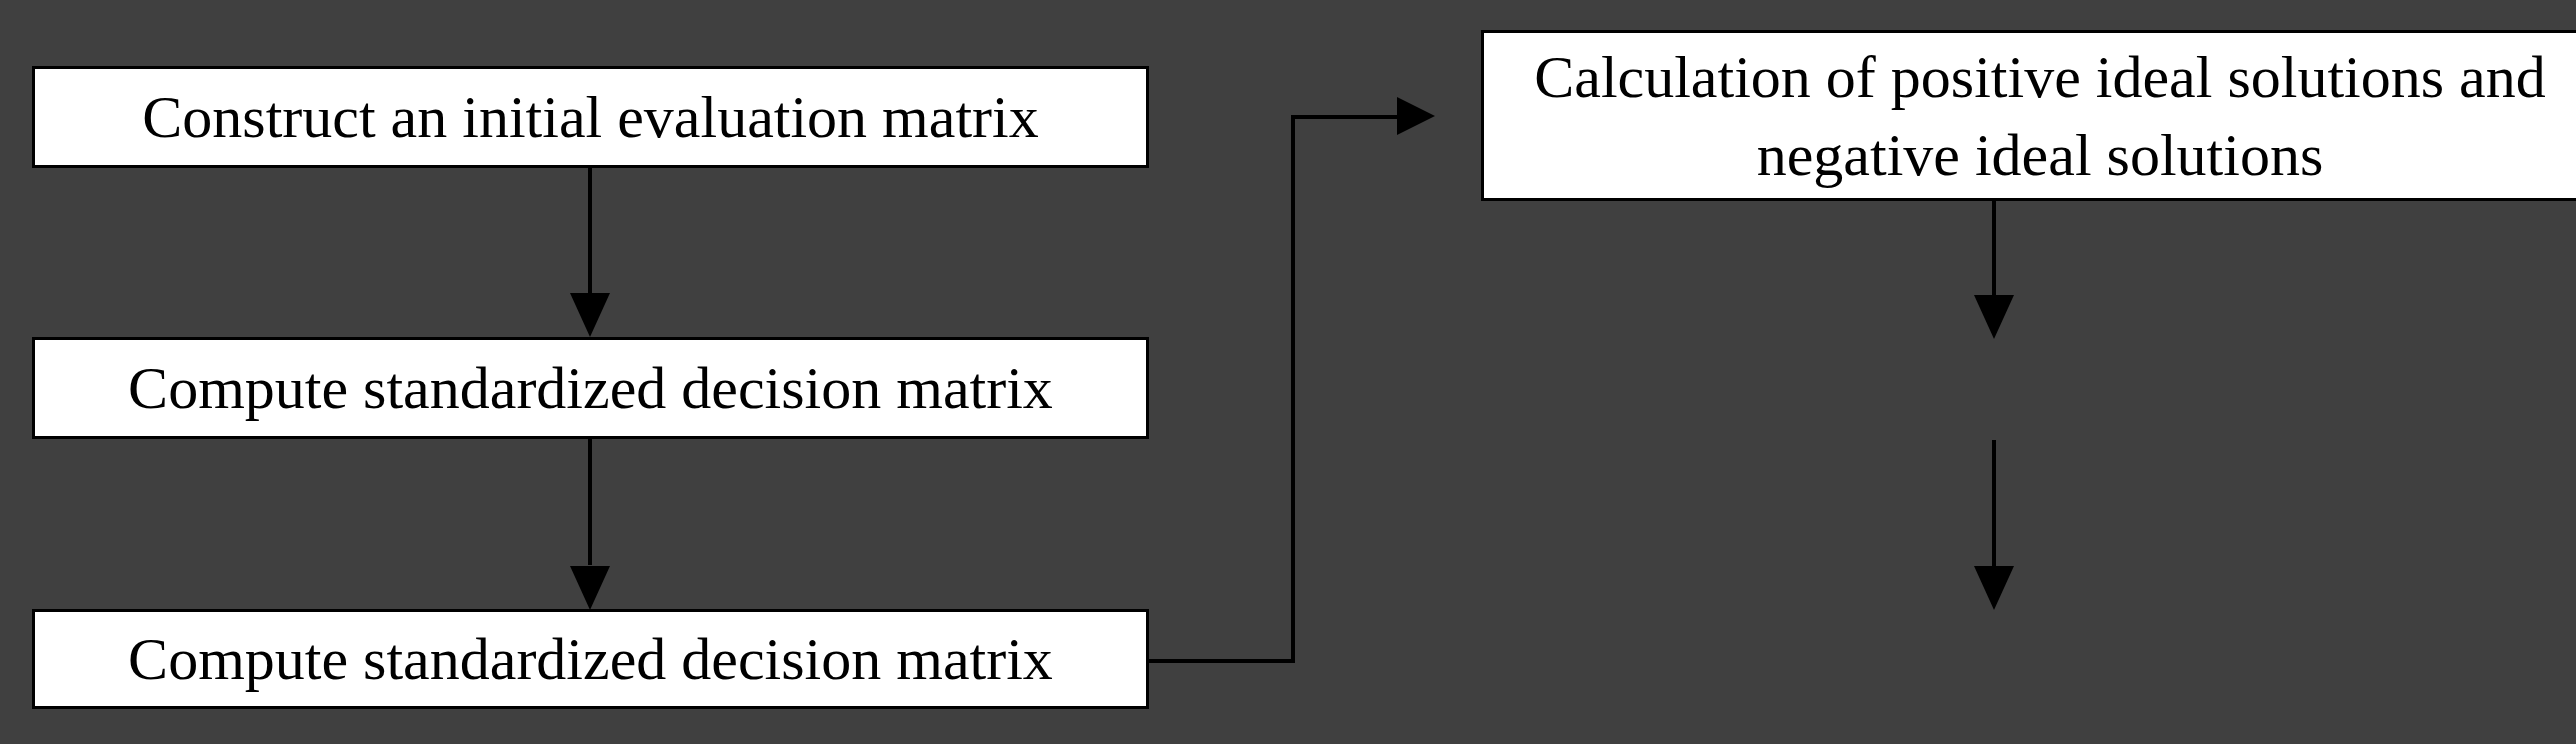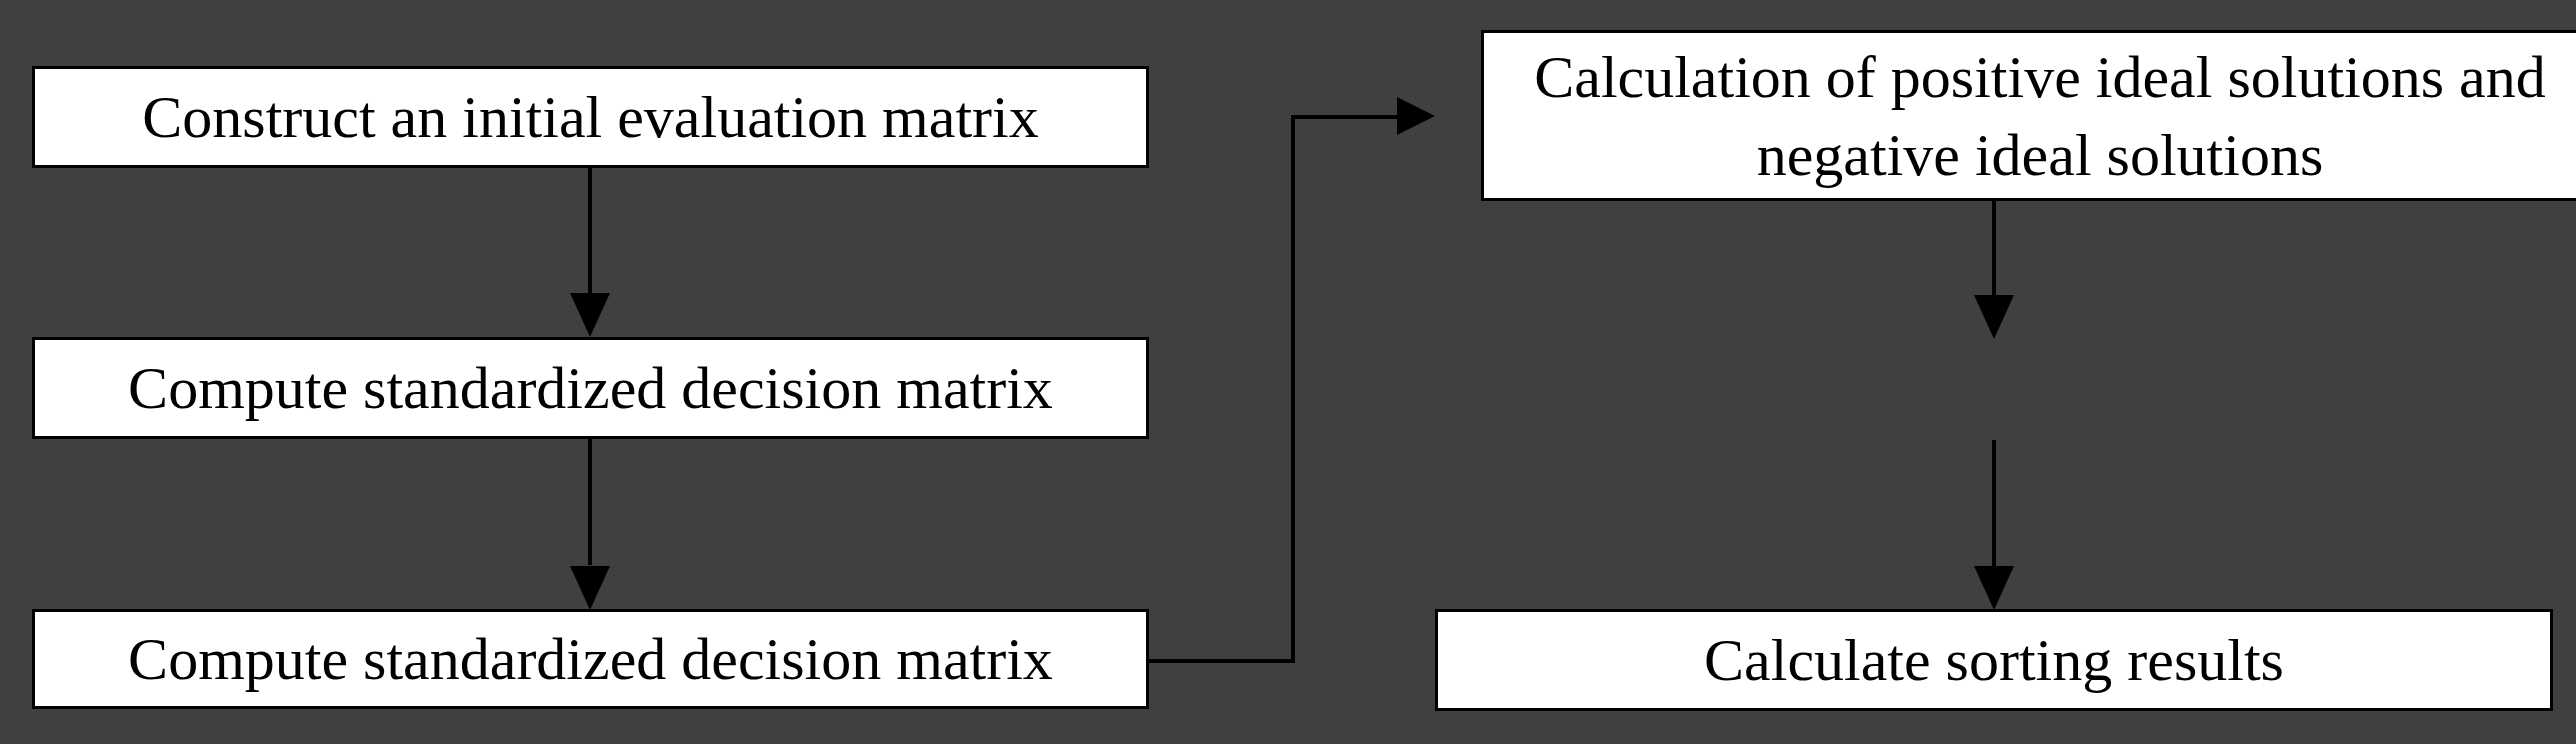--- a/index.html
+++ b/index.html
@@ -92,23 +92,20 @@
     <span class="label">Compute standardized decision matrix</span>
   </div>
   <div class="node node-l3">
     <span class="label">Compute standardized decision matrix</span>
   </div>
 
   <div class="node node-r1">
     <span class="label">Calculation of positive ideal solutions and
 negative ideal solutions</span>
   </div>
-  <div class="node node-r3">
-    <span class="label">Calculate sorting results</span>
-  </div>
 
   <div class="shaft-v a1-shaft"></div>
   <div class="head-down a1-head"></div>
 
   <div class="shaft-v a2-shaft"></div>
   <div class="head-down a2-head"></div>
 
   <div class="shaft-h e-seg1"></div>
   <div class="shaft-v e-seg2"></div>
   <div class="shaft-h e-seg3"></div>

